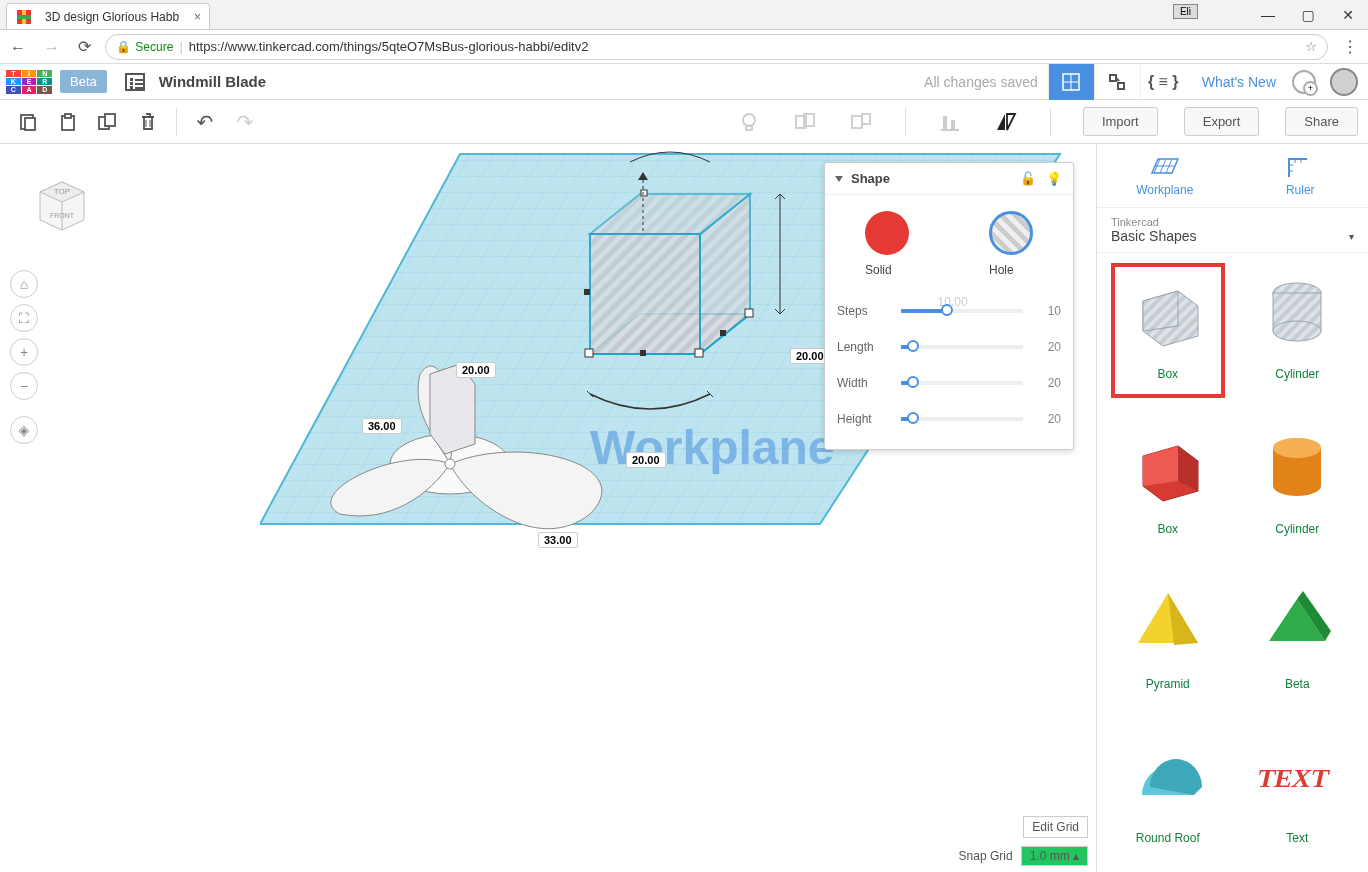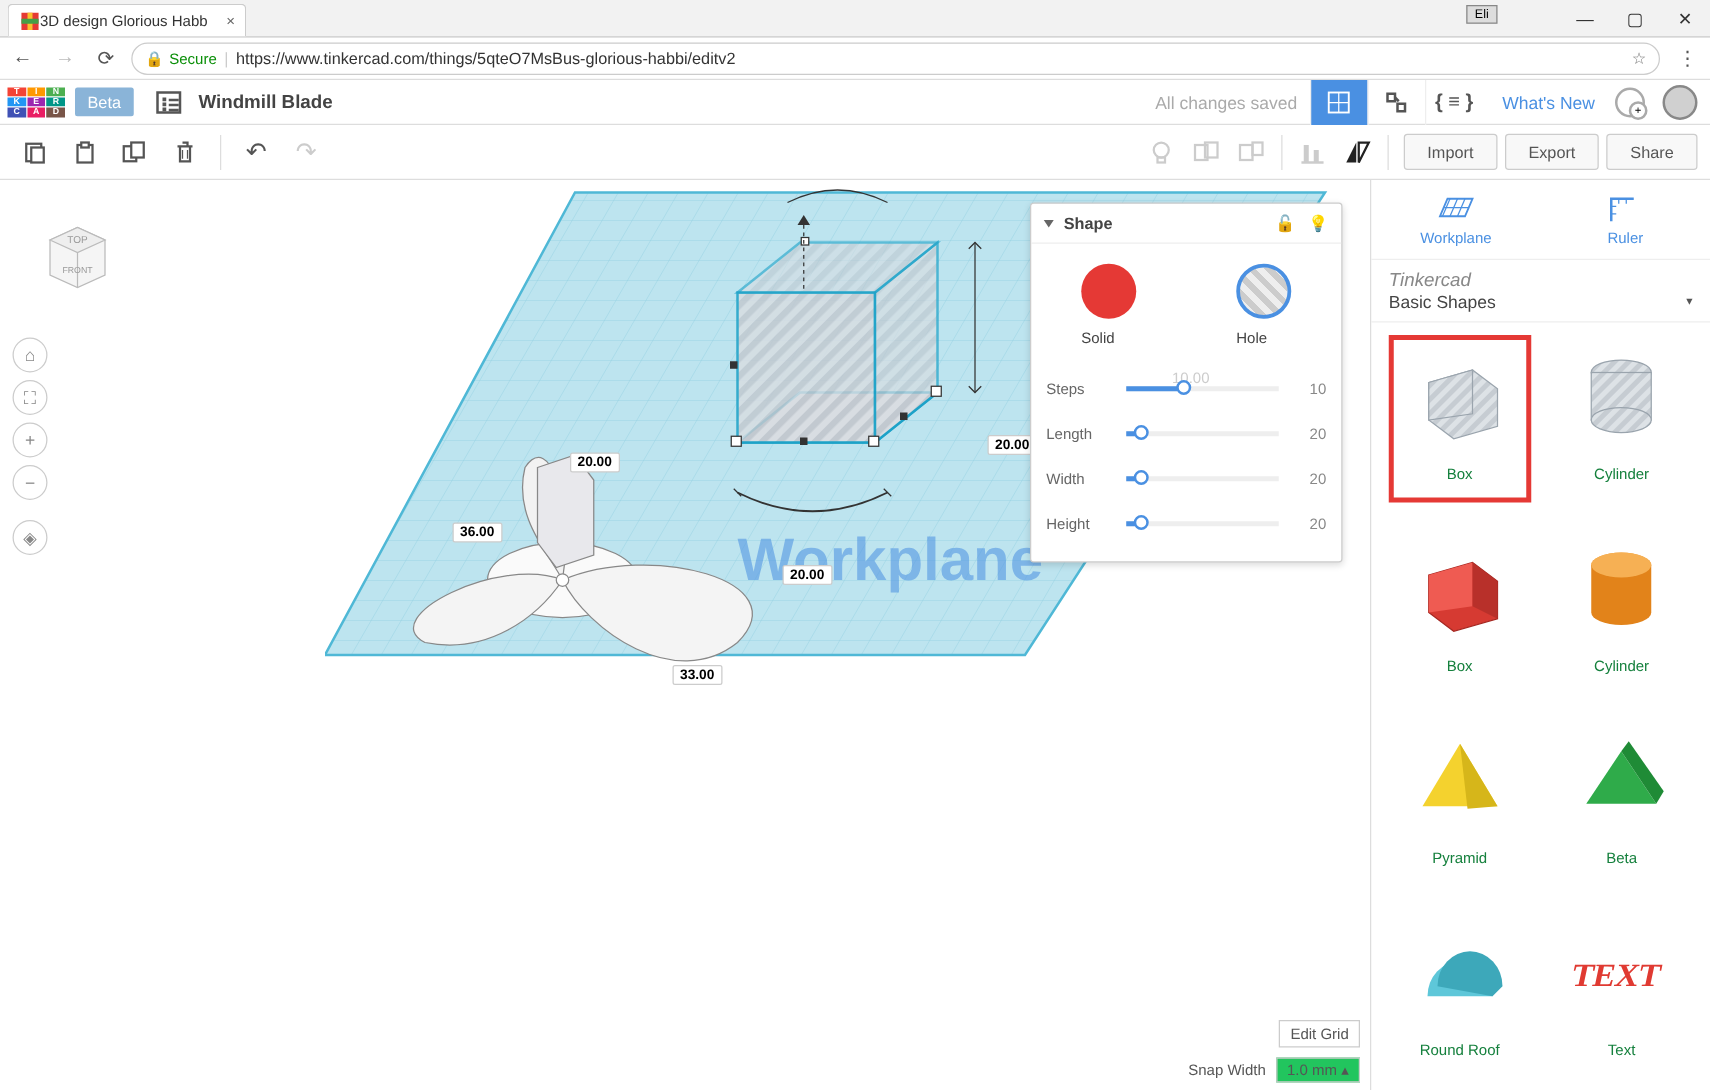--- a/index.html
+++ b/index.html
@@ -1,20 +1,20 @@
 <!DOCTYPE html>
 <html><head>
 <meta charset="utf-8">
 <style>
 * { margin:0; padding:0; box-sizing:border-box; font-family:Arial,Helvetica,sans-serif; }
 body { width:1368px; height:872px; overflow:hidden; background:#fff; position:relative; }
 
 
 .browser-tabs { height:30px; background:#f2f2f2; display:flex; align-items:flex-end; border-bottom:1px solid #ccc; position:relative; }
-.tab { background:#fff; height:26px; margin-left:6px; padding:0 30px 0 10px; display:flex; align-items:center; gap:1px; border:1px solid #ccc; border-bottom:none; border-radius:4px 4px 0 0; font-size:12px; color:#333; position:relative;margin-top:28px; }
+.tab { background:#fff; height:26px; margin-left:6px; padding:0 30px 0 10px; display:flex; align-items:center; gap:14px; border:1px solid #ccc; border-bottom:none; border-radius:4px 4px 0 0; font-size:12px; color:#333; position:relative;margin-top:28px; }
 .tab .close-x { position:absolute; right:8px; color:#666; }
 .win-controls { position:absolute; right:0; top:0; display:flex; height:30px; }
 .win-controls div { width:40px; display:flex; align-items:center; justify-content:center; font-size:14px; color:#333; }
 .user-badge { position:absolute; right:170px; top:4px; background:#ddd; padding:1px 6px; font-size:10px; border:1px solid #888; }
 
 .addr-bar { height:34px; display:flex; align-items:center; padding:0 10px; gap:14px; border-bottom:1px solid #ddd; }
 .addr-bar .nav-icons { display:flex; gap:18px; color:#555; }
 .nav-icons span:nth-child(2){color:#bbb;}
 .url-box { flex:1; height:26px; border:1px solid #ccc; border-radius:13px; display:flex; align-items:center; padding:0 10px; font-size:13px; color:#333; gap:6px; }
 .url-box .secure { color:#0a8f08; font-size:12px; display:flex; align-items:center; gap:4px; }
@@ -36,21 +36,21 @@
 .whats-new { color:#4a90e2; font-size:14px; padding:0 16px; }
 .avatar-ico { width:28px; height:28px; border-radius:50%; background:#d0d0d0; margin:0 10px; border:2px solid #888; }
 .user-plus { width:24px; height:24px; border:2px solid #aaa; border-radius:50%; margin-right:4px; position:relative; }
 .user-plus::after {content:"+"; position:absolute; right:-4px; bottom:-4px; background:#fff; border:2px solid #aaa; border-radius:50%; width:11px; height:11px; font-size:9px; display:flex; align-items:center; justify-content:center;}
 
 
 .toolbar { height:44px; display:flex; align-items:center; padding:0 10px; border-bottom:1px solid #ddd; gap:4px; }
 .tool-btn { width:36px; height:36px; display:flex; align-items:center; justify-content:center; color:#555; border-radius:3px; }
 .divider-v { width:1px; height:28px; background:#ddd; margin:0 6px; }
 .toolbar .redo { color:#ccc; }
-.toolbar .right-tools { margin-left:auto; display:flex; align-items:center; gap:0; }
+.toolbar .right-tools { margin-left:auto; display:flex; align-items:center; gap:20px; }
 .right-tools .faded { color:#ccc; }
 .right-tools .dark { color:#222; }
 .act-btn { padding:6px 18px; border:1px solid #ccc; background:#f8f8f8; border-radius:3px; font-size:13px; color:#555; margin-left:6px; }
 
 
 .main { position:absolute; left:0; right:0; top:144px; bottom:0; display:flex; }
 .canvas { flex:1; background:#fff; position:relative; overflow:hidden; }
 .workplane-img { position:absolute; left:260px; top:0; width:820px; height:520px; }
 .side-tools { position:absolute; left:10px; top:126px; display:flex; flex-direction:column; gap:6px; }
 .round-btn { width:28px; height:28px; border-radius:50%; border:1px solid #ccc; background:#fff; display:flex; align-items:center; justify-content:center; color:#888; font-size:14px; }
@@ -77,21 +77,21 @@
 .prop-row .slider .fill { position:absolute; left:0; top:0; height:100%; background:#4a90e2; }
 .prop-row .slider .knob { position:absolute; top:-5px; width:12px; height:12px; border-radius:50%; border:2px solid #4a90e2; background:#fff; transform:translateX(-50%); }
 .prop-row .val { width:26px; text-align:right; color:#888; }
 .prop-row .faded-val { color:#ccc; position:absolute; }
 
 
 .right-bar { width:272px; border-left:1px solid #ddd; display:flex; flex-direction:column; background:#fff; }
 .rb-top { display:flex; height:64px; border-bottom:1px solid #eee; }
 .rb-top > div { flex:1; display:flex; flex-direction:column; align-items:center; justify-content:center; font-size:12px; color:#4a90e2; gap:4px; }
 .rb-cat { padding:8px 14px; border-bottom:1px solid #eee; }
-.rb-cat .small { font-size:15px; color:#888;font-style:italic; }
+.rb-cat .small { font-size:11px; color:#888; }
 .rb-cat .big { font-size:14px; color:#444; display:flex; align-items:center; justify-content:space-between; }
 .rb-cat .big::after { content:"▾"; font-size:10px; color:#555; }
 .shapes-grid { flex:1; overflow-y:auto; padding:10px 14px; display:grid; grid-template-columns:1fr 1fr; gap:20px 16px; position:relative; }
 .shape-item { display:flex; flex-direction:column; align-items:center; gap:8px; font-size:12px; color:#15803d; }
 .shape-prev { width:96px; height:96px; display:flex; align-items:center; justify-content:center; }
 .shape-item.sel { outline:4px solid #e53935; outline-offset:-4px; }
 
 
 .dim { position:absolute; background:#fff; border:1px solid #ccc; padding:1px 5px; font-size:11px; font-weight:bold; border-radius:2px;}
 
@@ -366,21 +366,21 @@
       <div class="fill" style="width:10%"></div>
       <div class="knob" style="left:10%"></div>
     </div>
     <span class="val">20</span>
           </div>
         </div>
     </div>
 
     <div class="edit-grid">Edit Grid</div>
     <div class="snap-bar">
-      <span>Snap Width</span>
+      <span>Snap Grid</span>
       <span class="snap-sel"><span>1.0 mm</span> ▴</span>
     </div>
   </div>
 
   <div class="right-bar">
 
     <div class="rb-top">
       <div>
         <svg width="30" height="24">
             <polygon points="2,18 22,18 28,4 8,4" fill="none" stroke="#4a90e2" stroke-width="1.5"></polygon>

